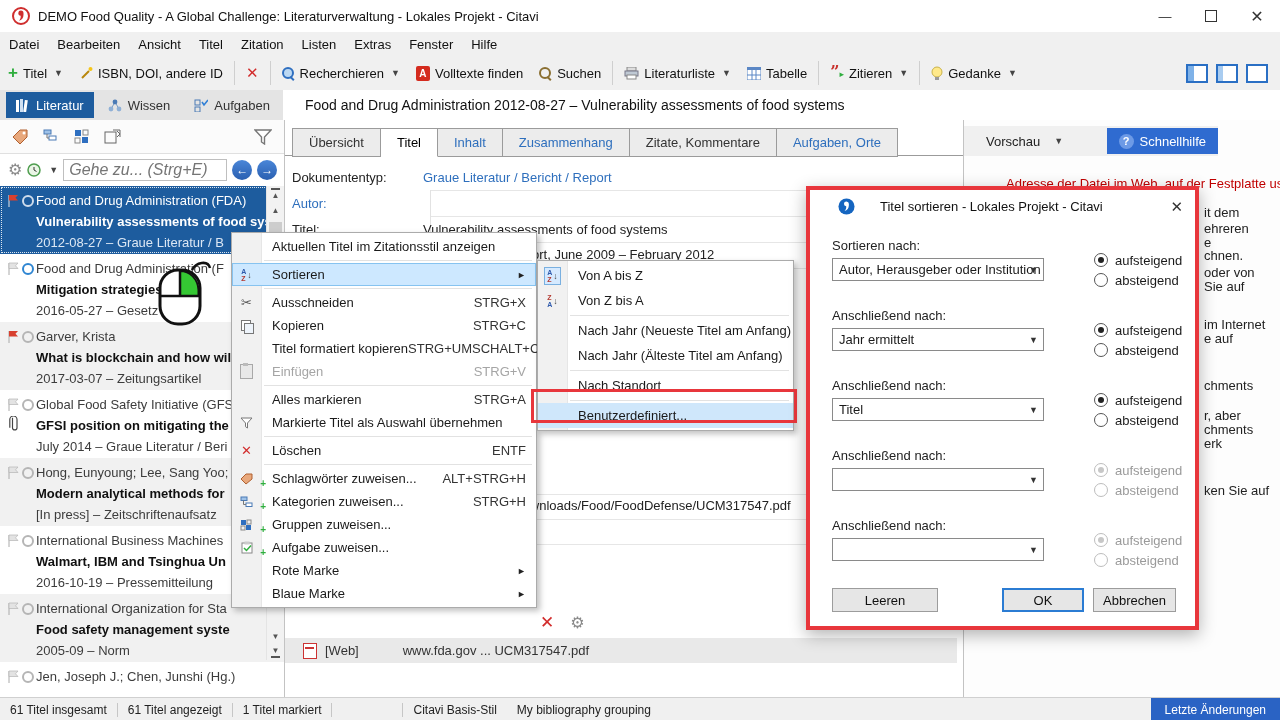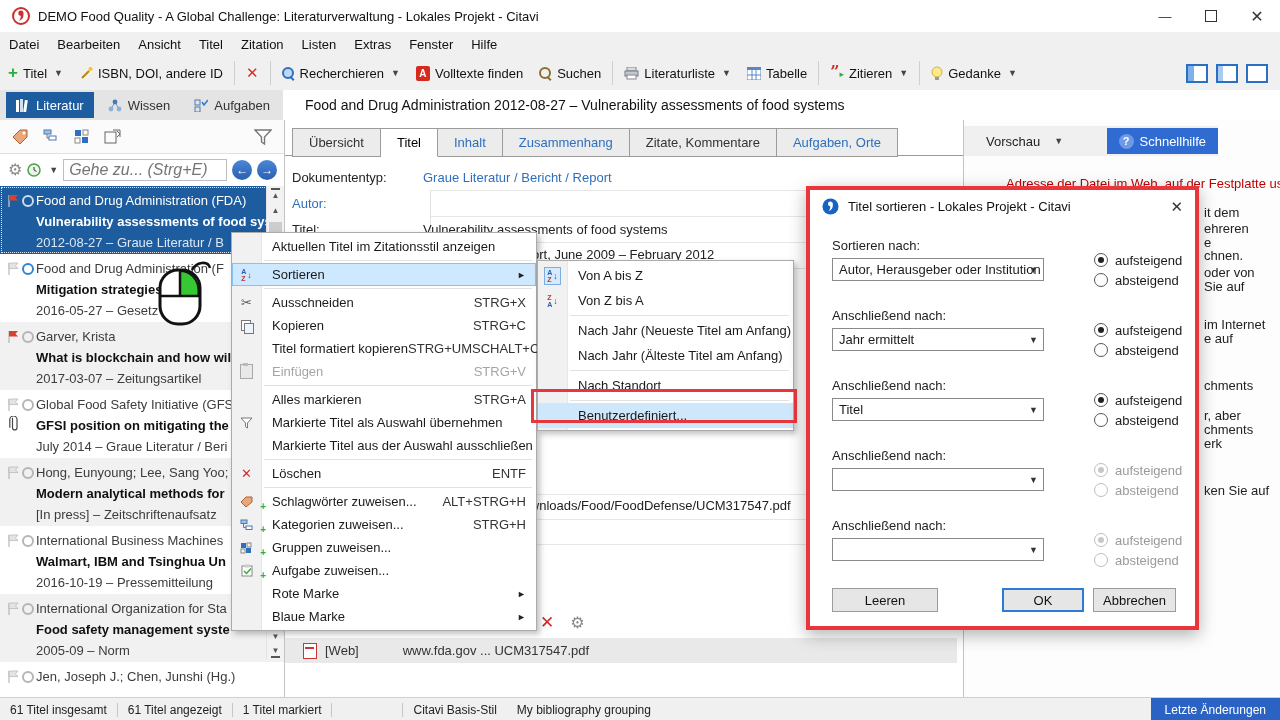--- a/index.html
+++ b/index.html
@@ -139,21 +139,21 @@
 
   
   .smenu{position:absolute;left:537px;top:260px;width:257px;background:#fff;border:1px solid #ababab;box-shadow:3px 3px 6px rgba(0,0,0,.25);z-index:56;padding:2px 0;box-sizing:border-box;}
   .smenu::before{content:"";position:absolute;left:0;top:0;bottom:0;width:29px;background:#f1f1f1;border-right:1px solid #e6e6e6;}
   .smenu .mi{height:25px;}
   .smenu .mi.hl2{background:#cfe7fb;}
   .redbox{position:absolute;left:531px;top:389px;width:260px;height:28px;border:3px solid #e8363c;z-index:58;}
 
   
   .dialog{position:absolute;left:806px;top:186px;width:385px;height:436px;background:#fff;border:4px solid #e8363c;z-index:60;box-shadow:0 5px 16px rgba(0,0,0,.3);}
-  .dtitle{position:absolute;left:0;top:0;width:100%;height:32px;display:flex;align-items:center;gap:9px;padding-left:12px;box-sizing:border-box;}
+  .dtitle{position:absolute;left:0;top:0;width:100%;height:32px;display:flex;align-items:center;gap:25px;padding-left:28px;box-sizing:border-box;}
   .dtitle .dt{color:#111;}
   .dclose{position:absolute;right:12px;top:8px;font-size:15px;color:#333;}
   .dsec{position:absolute;left:22px;width:345px;}
   .dlabel{color:#222;margin-bottom:5px;}
   .combo{position:relative;width:212px;height:23px;border:1px solid #8a8a8a;background:#fff;display:flex;align-items:center;padding:0 20px 0 6px;box-sizing:border-box;white-space:nowrap;overflow:hidden;}
   .combo .ca{position:absolute;right:5px;font-size:9px;color:#333;}
   .radios{position:absolute;left:262px;top:12px;}
   .rrow{display:flex;align-items:center;gap:7px;height:20px;}
   .rdot{width:12px;height:12px;border-radius:50%;border:1px solid #555;background:#fff;position:relative;}
   .rdot.on::after{content:"";position:absolute;left:3px;top:3px;width:6px;height:6px;border-radius:50%;background:#222;}
@@ -626,23 +626,20 @@
         <span class="sc">STRG+A</span>
     </div>
     <div class="mi">
       <span class="ic">
           <svg width="13" height="12">
             <path d="M1 1h11l-4.5 5v5l-2-1.3V6z" fill="#fff" stroke="#777"></path>
           </svg>
         </span>
       <span class="lb">Markierte Titel als Auswahl übernehmen</span>
     </div>
-    <div class="mi">
-      <span class="lb">Markierte Titel aus der Auswahl ausschließen</span>
-    </div>
     <div class="msep"></div>
     <div class="mi">
       <span class="ic" style="color:#d22c2c;font-weight:bold;">✕</span>
       <span class="lb">Löschen</span>
         <span class="sc">ENTF</span>
     </div>
     <div class="msep"></div>
     <div class="mi">
       <span class="ic badge">
           <svg width="14" height="12">

